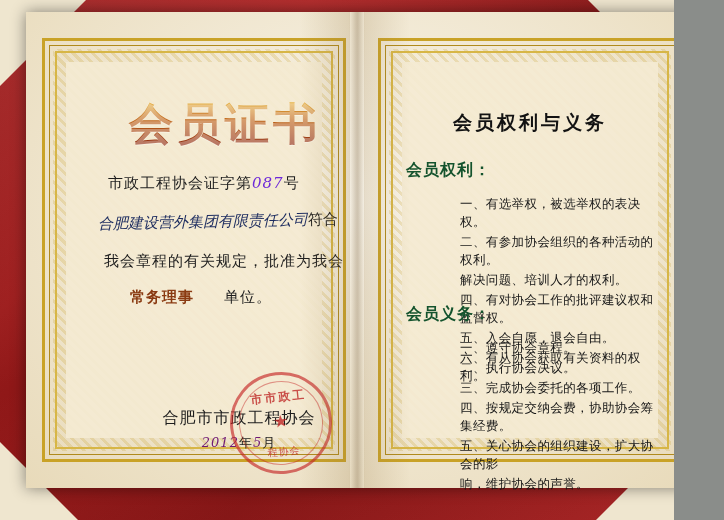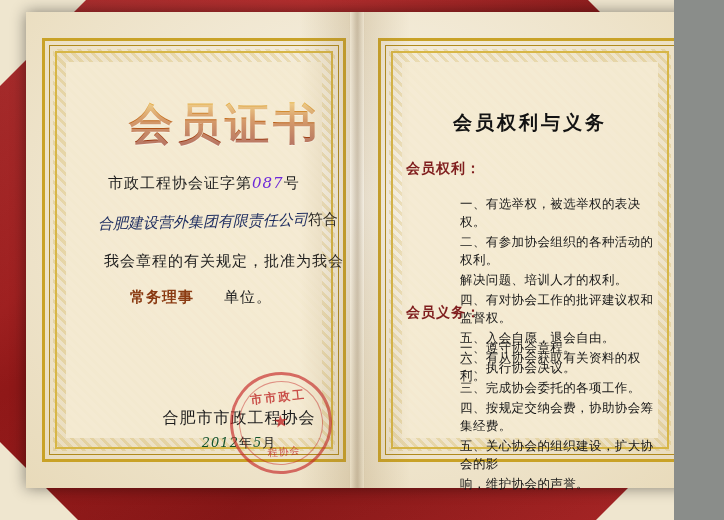--- a/index.html
+++ b/index.html
@@ -202,21 +202,21 @@
     width: 270px;
     text-align: center;
     font-family: "DejaVu Serif", serif;
     font-size: 13px;
     letter-spacing: 1px;
     color: #1d1d1d;
     z-index: 9;
   }
   .issue-date .hw {
     font-style: italic;
-    color: #14532d;
+    color: #701a75;
   }
   
   .seal {
     position: absolute;
     left: 170px; top: 316px;
     width: 96px; height: 96px;
     border-radius: 50%;
     border: 3px solid rgba(196,34,34,0.78);
     z-index: 10;
     transform: rotate(-6deg);
@@ -264,24 +264,24 @@
     font-weight: bold;
     font-size: 19px;
     letter-spacing: 3px;
     color: #121212;
     z-index: 9;
   }
   .sec-head {
     position: absolute;
     left: 10px;
     font-family: "DejaVu Serif", serif;
-    font-size: 14px;
+    font-size: 16px;
     font-weight: bold;
     letter-spacing: 1px;
-    color: #7f1d1d;
+    color: #14532d;
     z-index: 9;
   }
   .sec-head.rights { top: 104px; }
   .sec-head.duties { top: 248px; }
   .sec-list {
     position: absolute;
     left: 24px; right: 6px;
     font-family: "DejaVu Serif", serif;
     font-size: 12.5px;
     line-height: 18px;

